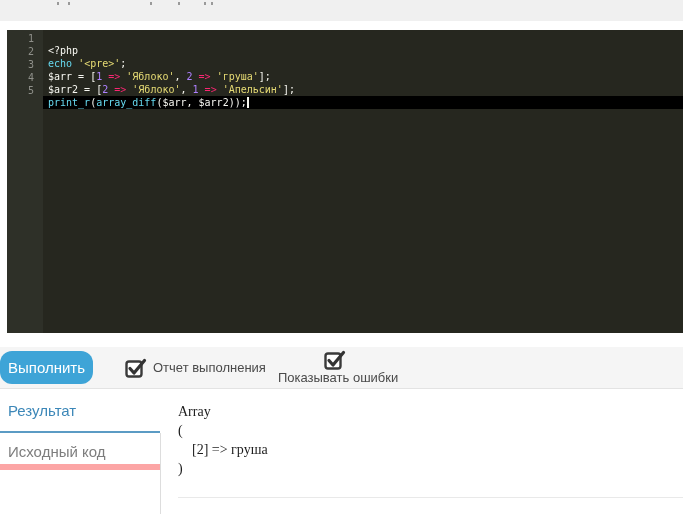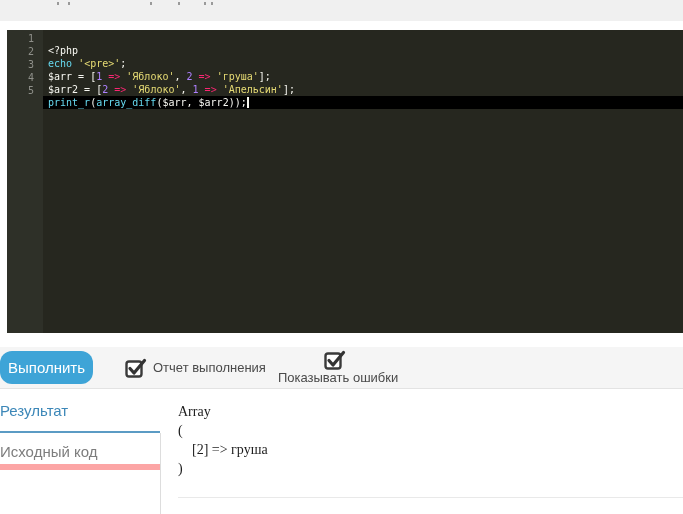--- a/index.html
+++ b/index.html
@@ -34,21 +34,21 @@
   .run-btn{flex:none;width:93px;height:33px;margin-left:0;border:none;border-radius:12px;
            background:#3ea4d7;color:#fff;font-size:15px;font-family:"Liberation Sans",sans-serif;
            cursor:pointer;}
   .chk{display:flex;align-items:center;margin-left:32px;cursor:pointer;color:#4a4a4a;font-size:13px;}
   .chk + .chk{margin-left:12px;flex-direction:column;}
   .chk svg{margin-right:6px;flex:none;}
   .chk span{white-space:nowrap;}
 
   
   .tabs{position:absolute;left:0;top:390px;width:160px;}
-  .tab{box-sizing:border-box;font-size:15px;cursor:pointer;}
+  .tab{box-sizing:border-box;padding-left:8px;font-size:15px;cursor:pointer;}
   .tab.active{height:43px;line-height:41px;color:#3c87b8;border-bottom:2px solid #5b9bc4;}
   .tab.inactive{height:37px;line-height:37px;color:#7d7d7d;border-bottom:6px solid #fca5a5;}
   .side-border{position:absolute;left:160px;top:433px;width:1px;height:81px;background:#ddd;}
 
   
   .output{position:absolute;left:178px;top:402px;margin:0;color:#1d1d1d;
           font-family:Liberation Serif, serif;font-size:14px;line-height:19px;white-space:pre;}
   .out-divider{position:absolute;left:178px;top:497px;width:505px;height:1px;background:#e9e9e9;}
 </style>
 </head>

